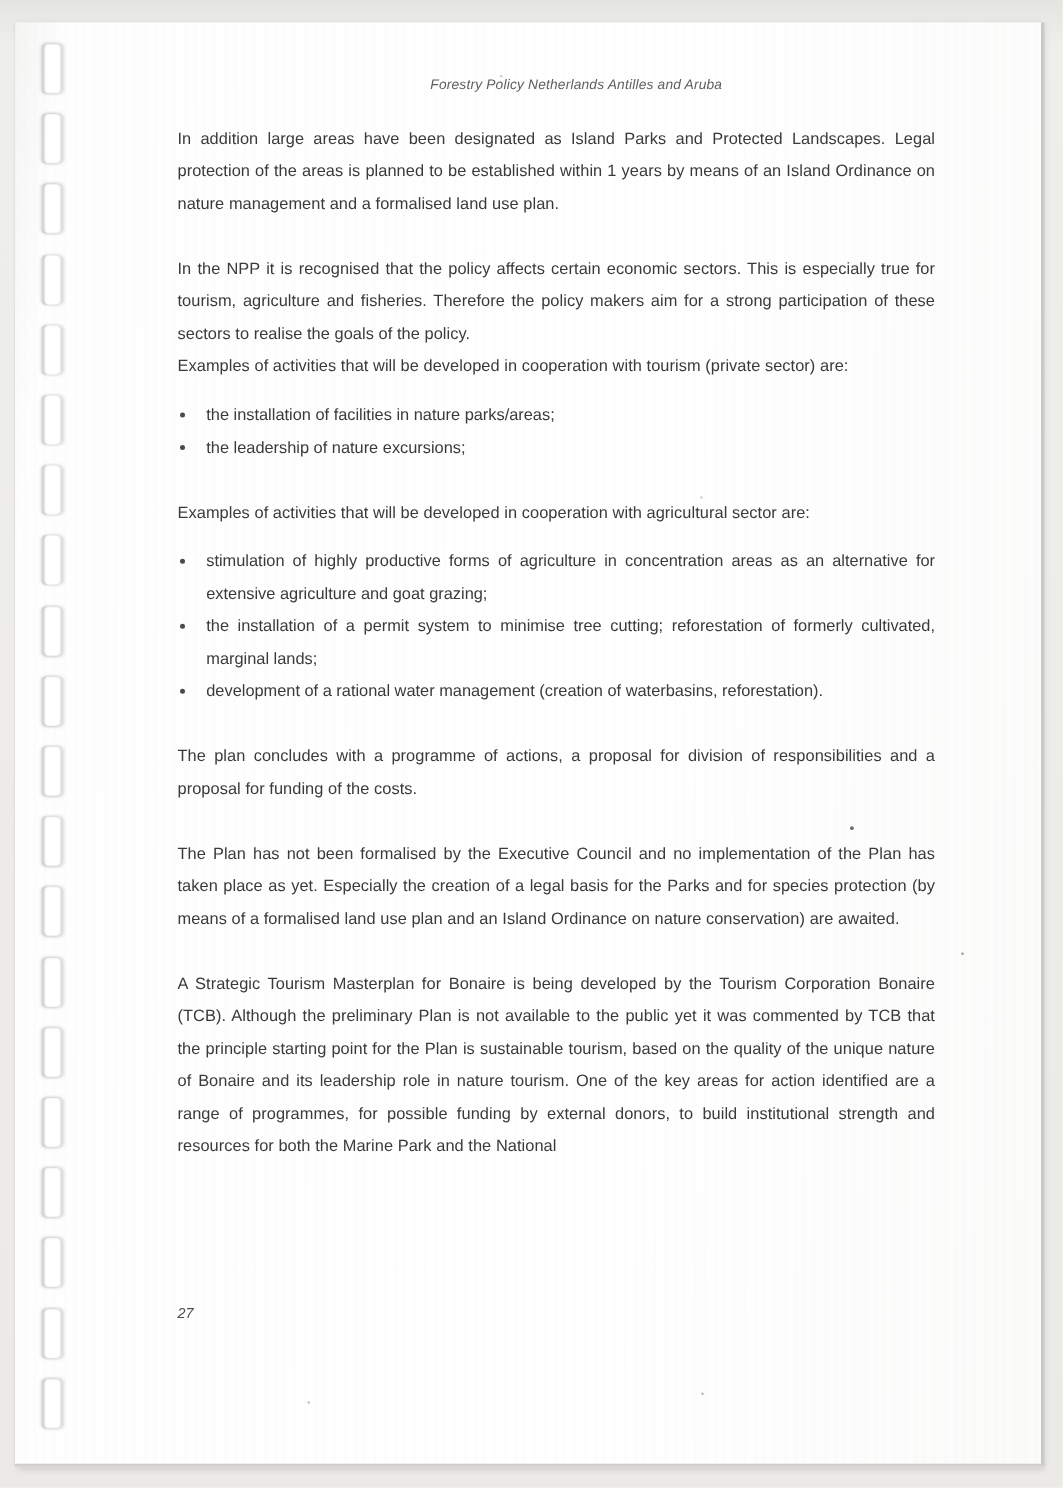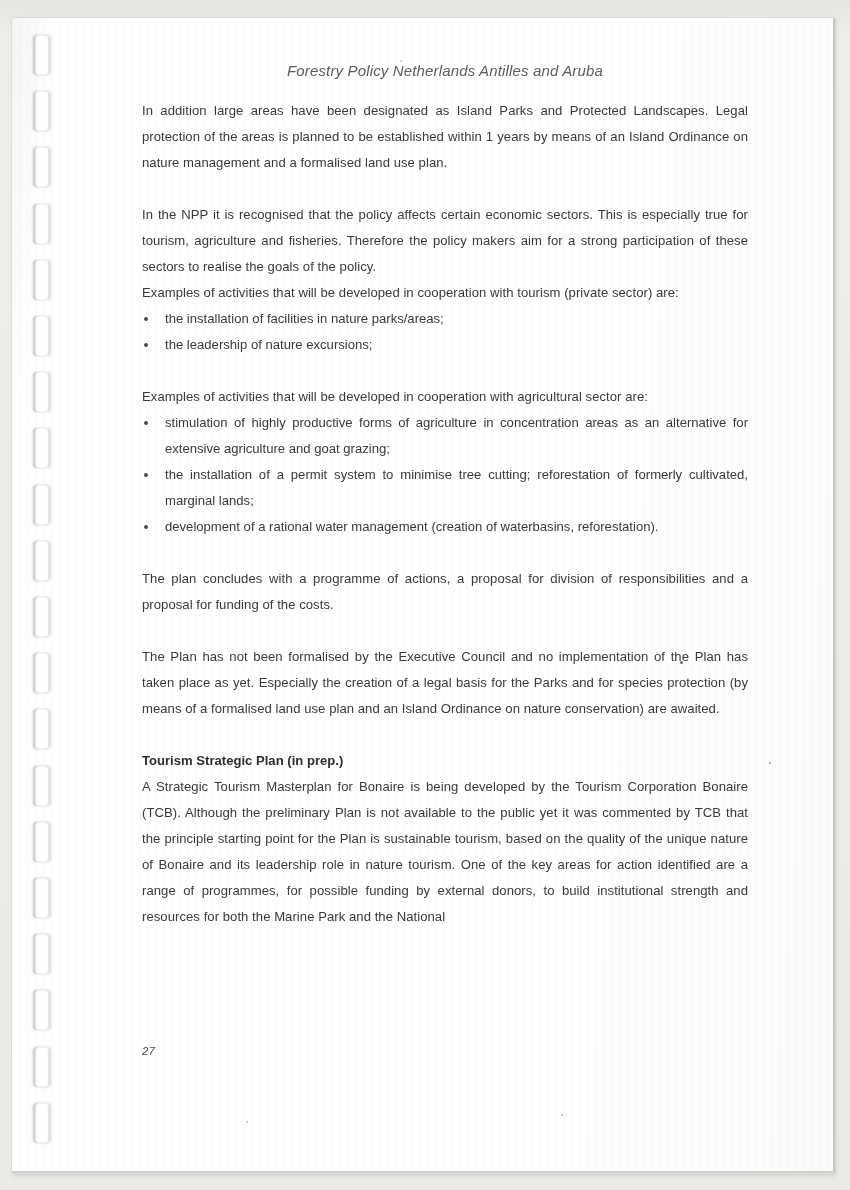--- a/index.html
+++ b/index.html
@@ -84,26 +84,26 @@
 
   
   .content {
     position: absolute;
     left: 142px;
     top: 0;
     width: 606px;
   }
   .running-head {
     position: absolute;
-    left: 0;
+    left: 16px;
     top: 62px;
     width: 606px;
     text-align: center;
     font-style: italic;
-    font-size: 15px;
+    font-size: 11px;
     color: #5d5d5d;
     letter-spacing: 0.15px;
   }
   .body-text {
     position: absolute;
     left: 0;
     top: 98px;
     width: 606px;
   }
   p.para {
@@ -112,21 +112,21 @@
     line-height: 26px;
     color: #3a3a3a;
     text-align: justify;
     text-justify: inter-word;
     letter-spacing: 0.05px;
   }
   p.para.tight {
     margin-bottom: 0;
   }
   ul.bullets {
-    margin: 0 0 26px 0;
+    margin: 13px 0 26px 0;
     padding: 0;
     list-style: none;
   }
   ul.bullets li {
     position: relative;
     margin: 0;
     padding-left: 23px;
     font-size: 13.1px;
     line-height: 26px;
     color: #3a3a3a;
@@ -230,21 +230,20 @@
     <ul class="bullets">
       <li><span class="bullet-dot"></span><span>stimulation of highly productive forms of agriculture in concentration areas as an alternative for extensive agriculture and goat grazing;</span></li>
       <li><span class="bullet-dot"></span><span>the installation of a permit system to minimise tree cutting; reforestation of formerly cultivated, marginal lands;</span></li>
       <li><span class="bullet-dot"></span><span>development of a rational water management (creation of waterbasins, reforestation).</span></li>
     </ul>
 
     <p class="para">The plan concludes with a programme of actions, a proposal for division of responsibilities and a proposal for funding of the costs.</p>
 
     <p class="para">The Plan has not been formalised by the Executive Council and no implementation of the Plan has taken place as yet. Especially the creation of a legal basis for the Parks and for species protection (by means of a formalised land use plan and an Island Ordinance on nature conservation) are awaited.</p>
 
-    <h3 class="section-head">Tourism Strategic Plan (in prep.)</h3>
 
     <p class="para tight">A Strategic Tourism Masterplan for Bonaire is being developed by the Tourism Corporation Bonaire (TCB). Although the preliminary Plan is not available to the public yet it was commented by TCB that the principle starting point for the Plan is sustainable tourism, based on the quality of the unique nature of Bonaire and its leadership role in nature tourism. One of the key areas for action identified are a range of programmes, for possible funding by external donors, to build institutional strength and resources for both the Marine Park and the National</p>
 
   </div>
 
   <div class="page-number">27</div>
 
 </div>
 
 <div class="speck s1"></div>

